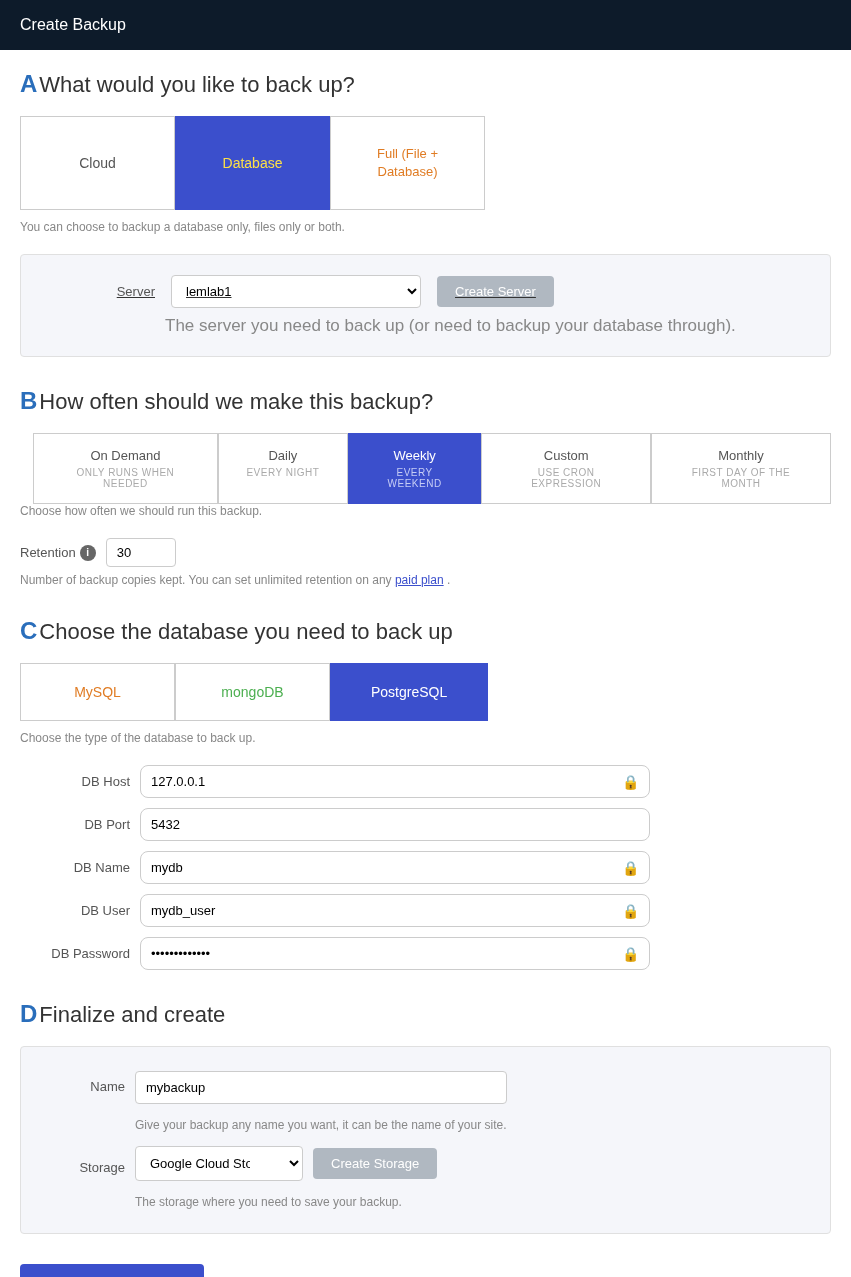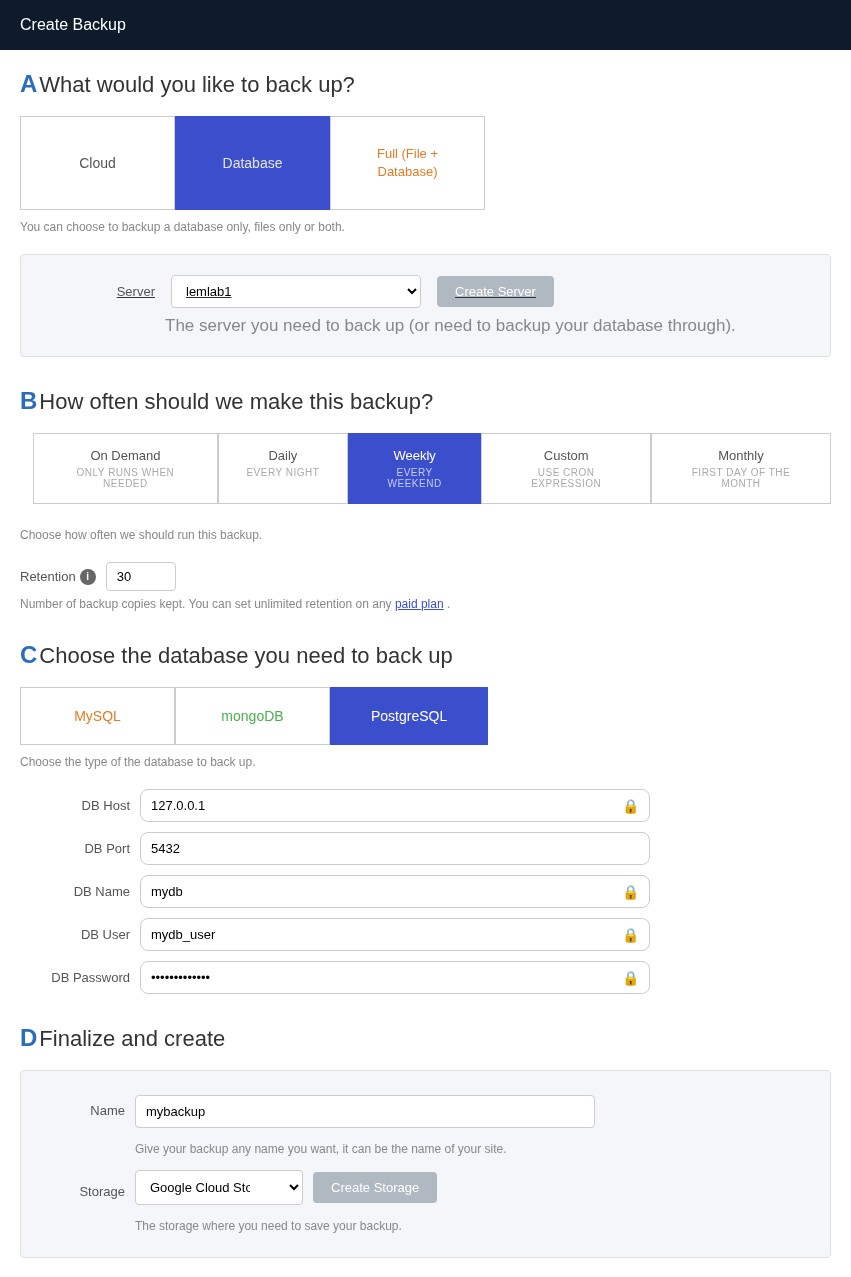--- a/index.html
+++ b/index.html
@@ -40,21 +40,21 @@
       background: #fff;
       padding: 28px 40px;
       cursor: pointer;
       font-size: 14px;
       color: #555;
       min-width: 155px;
       text-align: center;
     }
     .backup-type-btn.active {
       background: #3b4fcc;
-      color: #e5e5e5;
+      color: #fde047;
       border-color: #3b4fcc;
     }
     .backup-type-btn.full-text {
       color: #e07c24;
       font-size: 13px;
       line-height: 1.4;
     }
 
     .hint-text {
       color: #888;
@@ -104,21 +104,21 @@
     .server-hint {
       color: #888;
       font-size: 17px;
       margin-left: 120px;
       margin-top: 4px;
     }
 
     .freq-row {
       display: flex;
       gap: 0;
-      margin-bottom: 24px;
+      margin-bottom: 0;
       padding-left: 13px;
     }
     .freq-btn {
       border: 1px solid #ccc;
       background: #fff;
       padding: 14px 20px;
       cursor: pointer;
       font-size: 13px;
       color: #555;
       min-width: 130px;
@@ -263,21 +263,21 @@
       text-align: right;
       color: #555;
       font-size: 13px;
       flex-shrink: 0;
       padding-top: 8px;
     }
     .finalize-input {
       border: 1px solid #ccc;
       padding: 8px 10px;
       border-radius: 4px;
-      width: 460px;
+      width: 372px;
       font-size: 13px;
     }
     .finalize-hint {
       color: #888;
       font-size: 12px;
       margin-left: 90px;
       margin-top: 4px;
       margin-bottom: 14px;
     }
     .storage-row {

